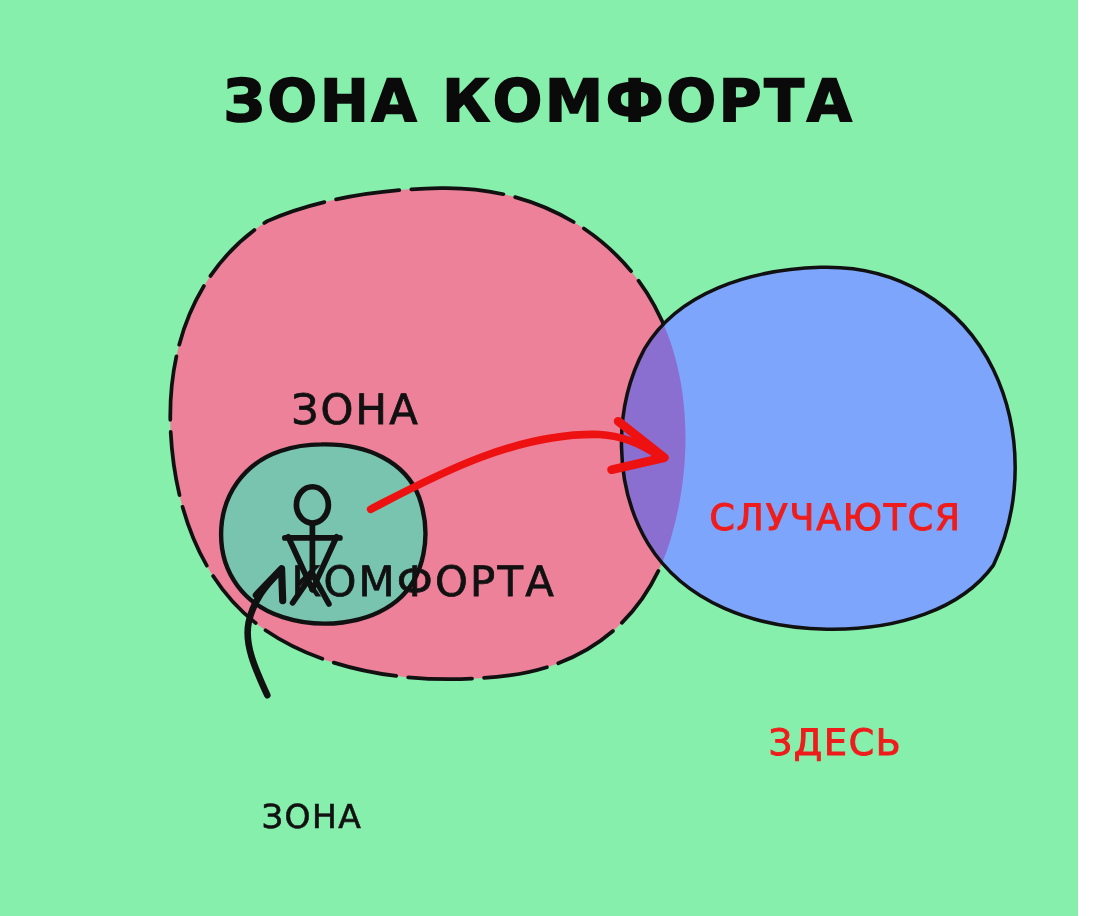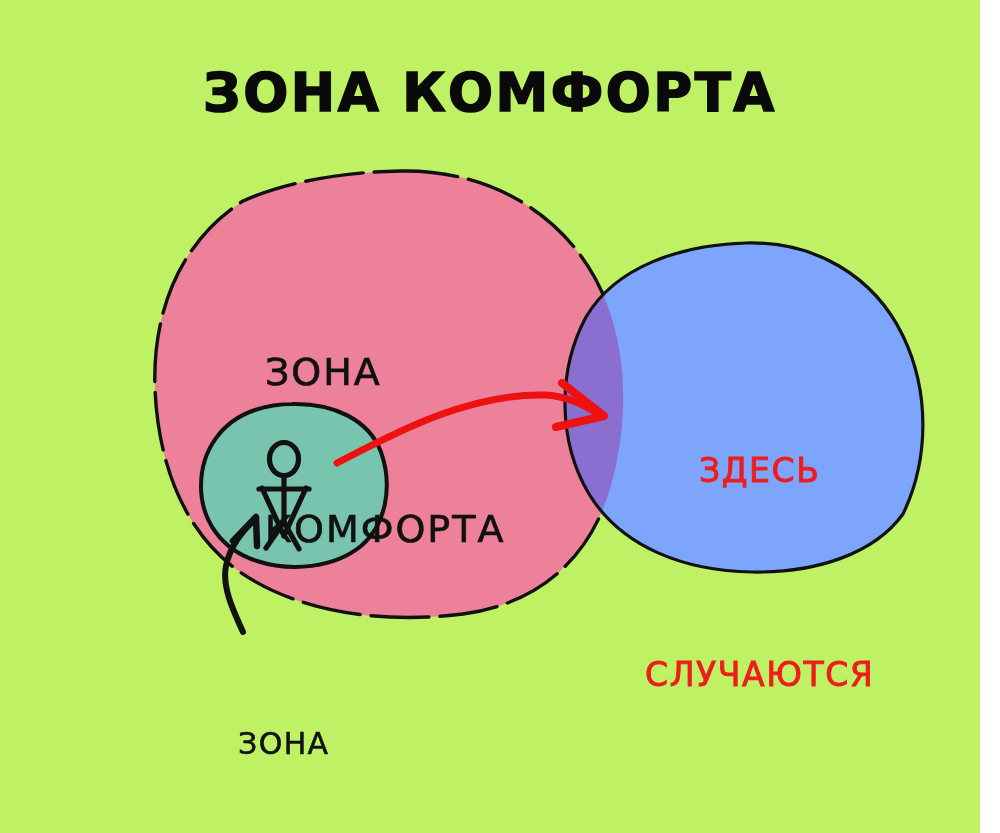--- a/index.html
+++ b/index.html
@@ -10,21 +10,21 @@
   body {
     width: 1000px;
     height: 833px;
     overflow: hidden;
     font-family: "DejaVu Sans", "Liberation Sans", sans-serif;
   }
   #canvas {
     position: relative;
     width: 980px;
     height: 833px;
-    background: #bef264;
+    background: #86efac;
   }
   #diagram-svg {
     position: absolute;
     left: 0;
     top: 0;
     width: 1000px;
     height: 833px;
     display: block;
   }
   .txt {
@@ -153,22 +153,22 @@
   </svg>
 
   <div class="txt" id="page-title">ЗОНА КОМФОРТА</div>
 
   <div class="txt" id="growth-label">
     <div>ЗОНА</div>
     <div>КОМФОРТА</div>
   </div>
 
   <div class="txt" id="miracle-label">
+    <div>СЛУЧАЮТСЯ</div>
     <div>ЗДЕСЬ</div>
-    <div>СЛУЧАЮТСЯ</div>
     
   </div>
 
   <div class="txt" id="comfort-callout-label">
     <div>ЗОНА</div>
     
   </div>
 
 </div>
 

